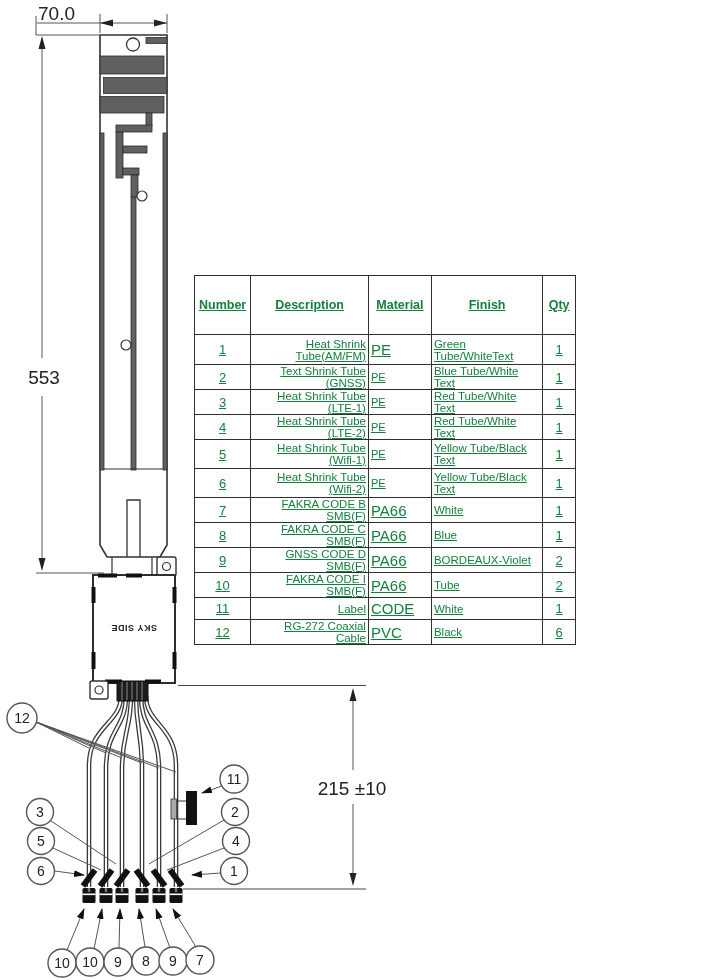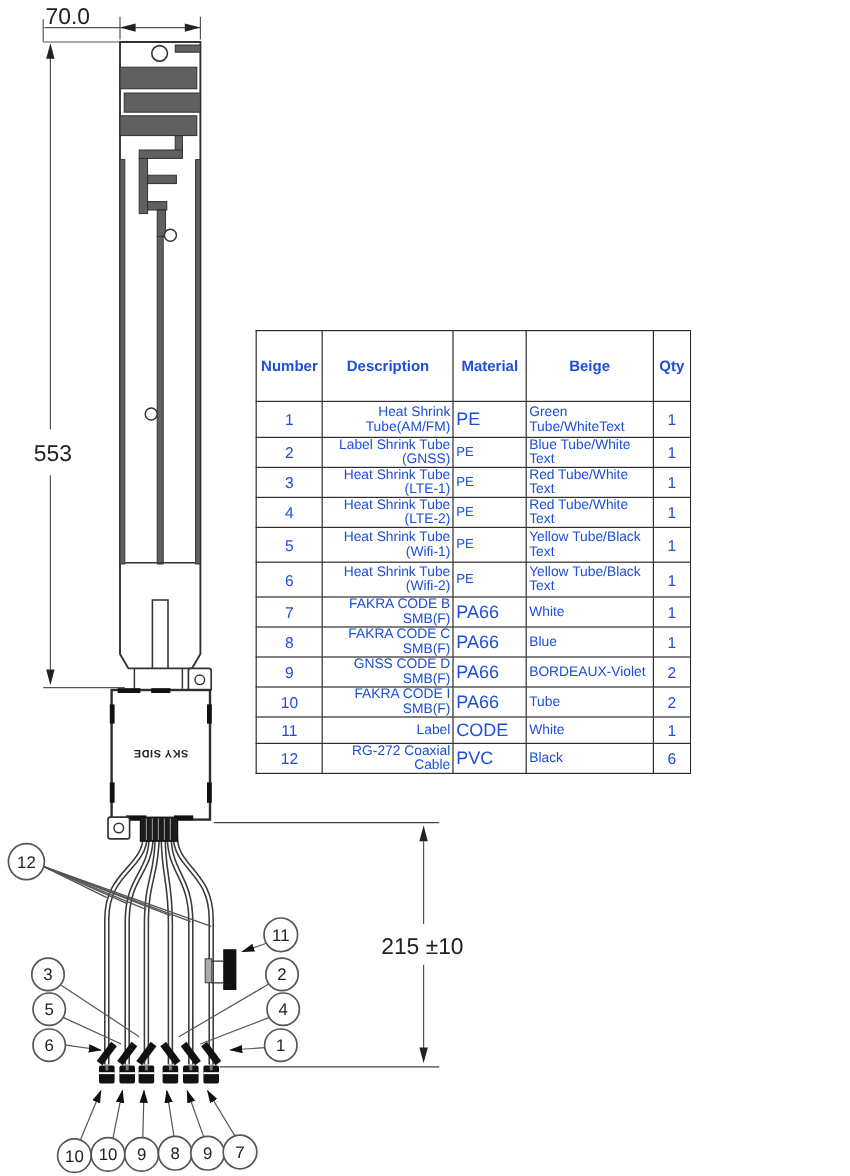--- a/index.html
+++ b/index.html
@@ -13,22 +13,22 @@
   .dimline{stroke:#555;stroke-width:1;fill:none;}
   .dimtxt{font-size:19px;fill:#222;}
   .cbl-o{fill:none;stroke:#3a3a3a;stroke-width:4.6;}
   .cbl-i{fill:none;stroke:#fff;stroke-width:2;}
   .mk{stroke:#111;stroke-width:6;}
   .ldr{stroke:#555;stroke-width:1;fill:none;}
   .bln{fill:#fff;stroke:#555;stroke-width:1.4;}
   .bt{font-size:14px;fill:#222;text-anchor:middle;}
   .skytxt{font-size:9px;font-weight:bold;fill:#222;letter-spacing:0.5px;text-anchor:middle;}
   
-  .bom{position:absolute;left:213px;top:275px;border-collapse:collapse;table-layout:fixed;
-       background:#fff;color:#1d4ed8;}
+  .bom{position:absolute;left:194px;top:275px;border-collapse:collapse;table-layout:fixed;
+       background:#fff;color:#15803d;text-decoration:underline;}
   .bom th,.bom td{border:1px solid #2f2f2f;padding:0 2px;overflow:hidden;}
   .bom th{font-size:12.5px;font-weight:bold;text-align:center;height:58px;}
   .num,.qty{text-align:center;font-size:13px;}
   .desc{font-size:11.5px;text-align:right;}
   .mat{font-size:11px;margin-left:37px;}
   .mat-lg{font-size:15px;}
   .fin{font-size:11.5px;white-space:pre-line;line-height:12px;margin-left:40px;}
   tr.h29 td{height:29px;} tr.h28 td{height:28px;} tr.h21 td{height:21px;}
   tr.h20 td{height:20px;} tr.h19 td{height:19px;}
 </style>
@@ -235,36 +235,36 @@
         <col style="width:169px">
         <col style="width:76px">
     <col style="width:144px">
         <col style="width:41px">
   </colgroup>
   <thead>
     <tr>
       <th>Number</th>
       <th>Description</th>
       <th>Material</th>
-      <th>Beige</th>
+      <th>Finish</th>
       <th>Qty</th>
     </tr>
   </thead>
   <tbody>
     <tr class="h29">
       <td class="num">1</td>
       <td class="desc">Heat Shrink Tube(AM/FM)</td>
       <td class="mat mat-lg">PE</td>
       <td class="fin">Green
 Tube/WhiteText</td>
       <td class="qty">1</td>
     </tr>
     <tr class="h20">
       <td class="num">2</td>
-      <td class="desc">Label Shrink Tube (GNSS)</td>
+      <td class="desc">Text Shrink Tube (GNSS)</td>
       <td class="mat">PE</td>
       <td class="fin">Blue Tube/White Text</td>
       <td class="qty">1</td>
     </tr>
     <tr class="h19">
       <td class="num">3</td>
       <td class="desc">Heat Shrink Tube (LTE-1)</td>
       <td class="mat">PE</td>
       <td class="fin">Red Tube/White Text</td>
       <td class="qty">1</td>

